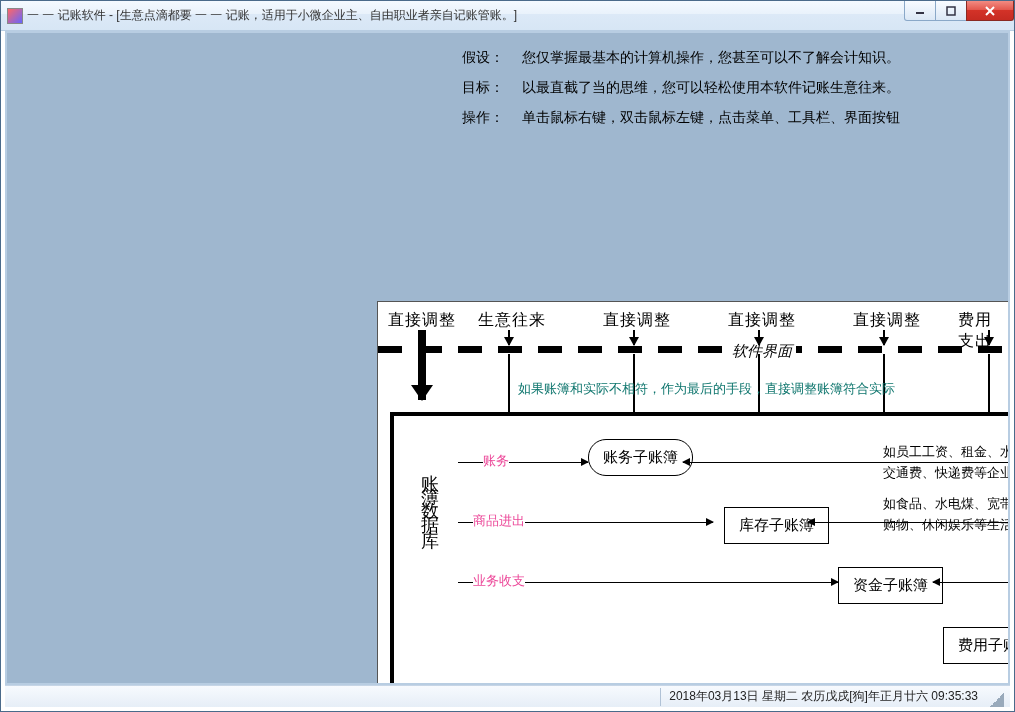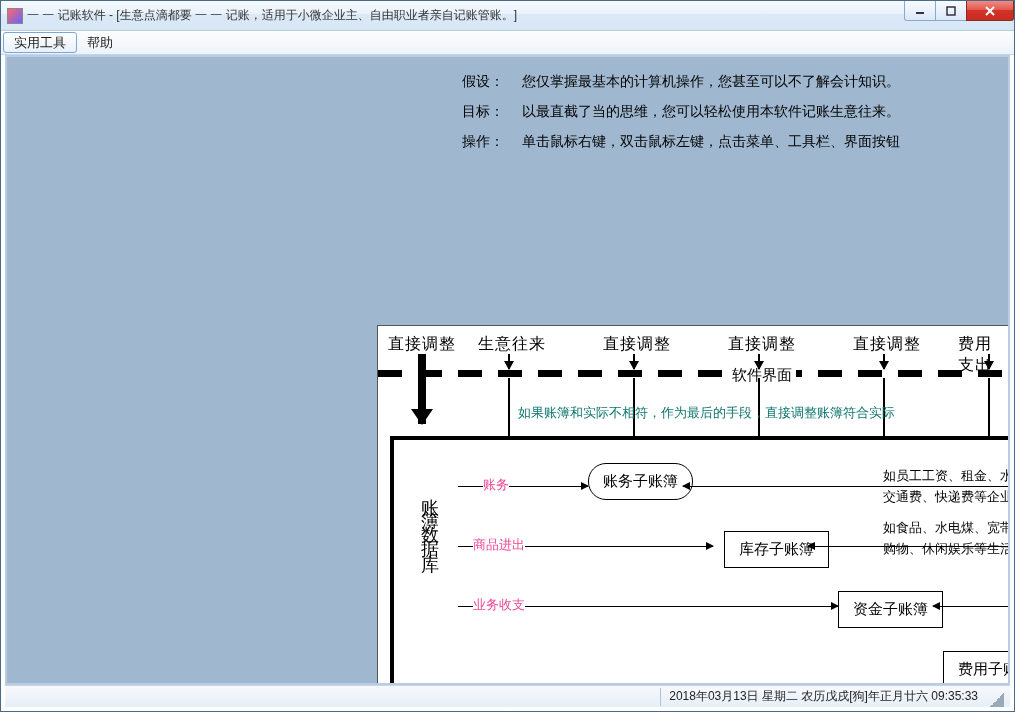--- a/index.html
+++ b/index.html
@@ -308,24 +308,20 @@
       </div>
       <div class="win-btn close">
         <svg width="12" height="10">
             <line x1="2" y1="1" x2="10" y2="9" stroke="#fff" stroke-width="2"></line>
             <line x1="10" y1="1" x2="2" y2="9" stroke="#fff" stroke-width="2"></line>
           </svg>
       </div>
     </div>
   </div>
 
-  <div class="menubar">
-    <div class="menu-item active">实用工具</div>
-    <div class="menu-item">帮助</div>
-  </div>
 
   <div class="client">
 
     <div class="intro-block">
       <div class="intro-row">
         <div class="intro-label">假设：</div>
         <div class="intro-text">您仅掌握最基本的计算机操作，您甚至可以不了解会计知识。</div>
       </div>
       <div class="intro-row">
         <div class="intro-label">目标：</div>
@@ -342,21 +338,21 @@
       <div class="diagram">
 
         <div class="col-label" style="left:10px;">直接调整</div>
         <div class="col-label" style="left:100px;">生意往来</div>
         <div class="col-label" style="left:225px;">直接调整</div>
         <div class="col-label" style="left:350px;">直接调整</div>
         <div class="col-label" style="left:475px;">直接调整</div>
         <div class="col-label" style="left:580px;">费用支出</div>
 
         <div class="dashed-thick"></div>
-        <div class="sw-label" style="left:350px;">软件界面</div>
+        <div class="sw-label" style="left:350px;font-style:italic;">软件界面</div>
 
         <div class="v-thick" style="left:40px; top:28px; height:70px;"></div>
 
         <div class="v-arrow" style="left:130px; top:28px; height:15px;"></div>
         <div class="v-arrow" style="left:255px; top:28px; height:15px;"></div>
         <div class="v-arrow" style="left:380px; top:28px; height:15px;"></div>
         <div class="v-arrow" style="left:505px; top:28px; height:15px;"></div>
         <div class="v-arrow" style="left:610px; top:28px; height:15px;"></div>
 
         <div class="v-arrow" style="left:130px; top:52px; height:243px;"></div>

